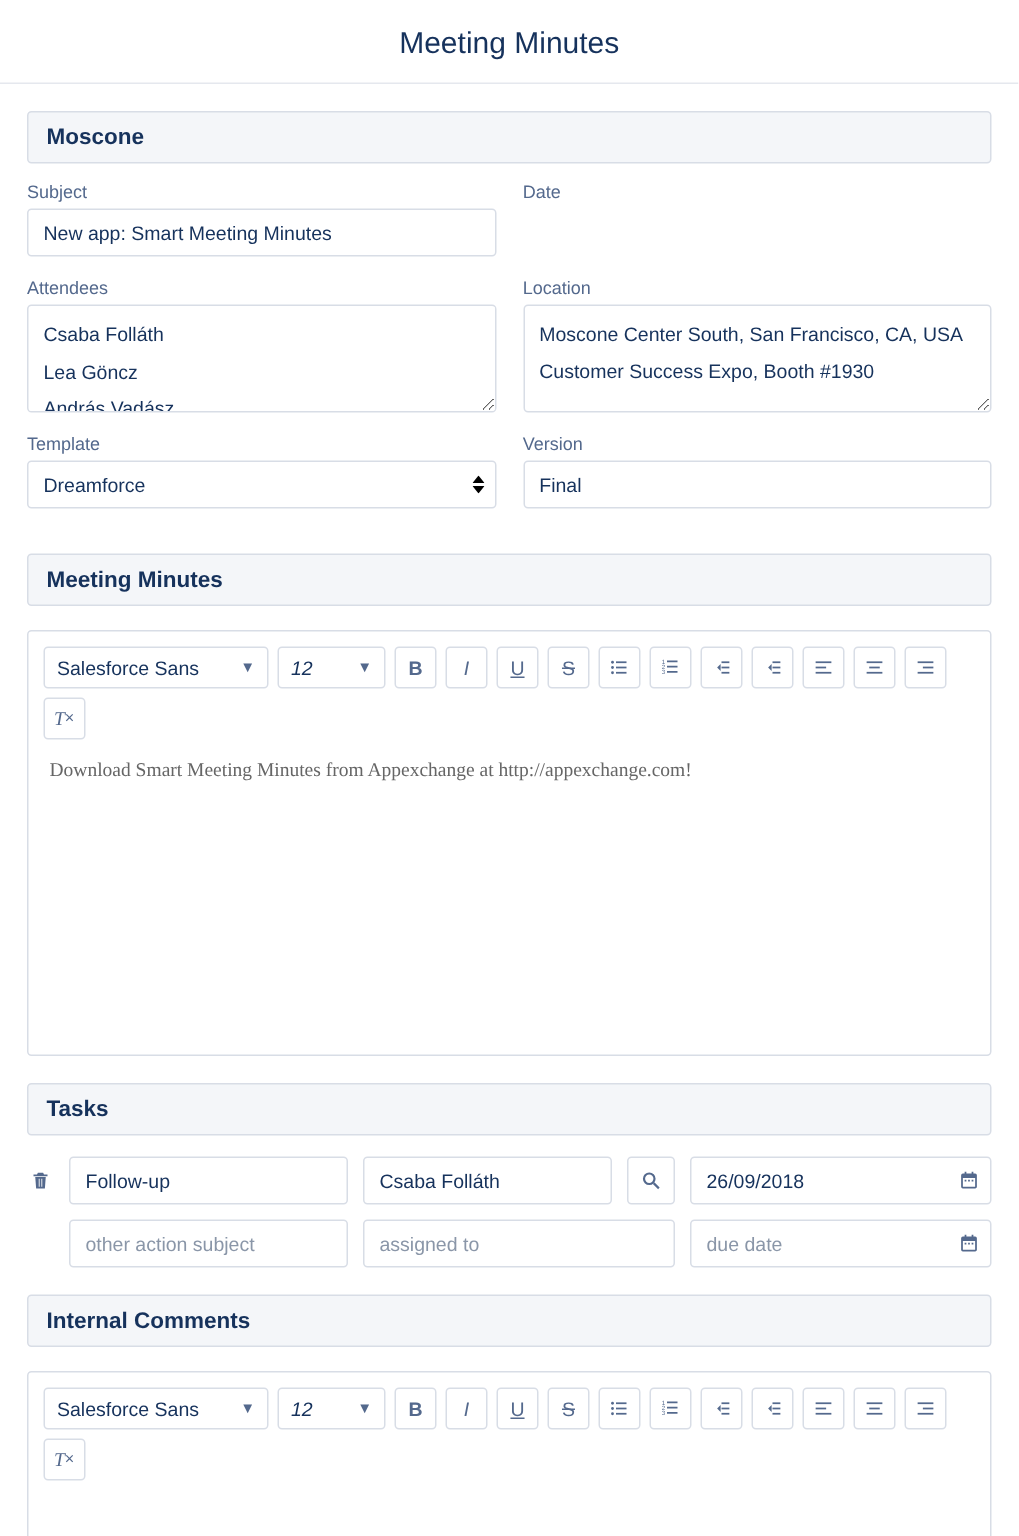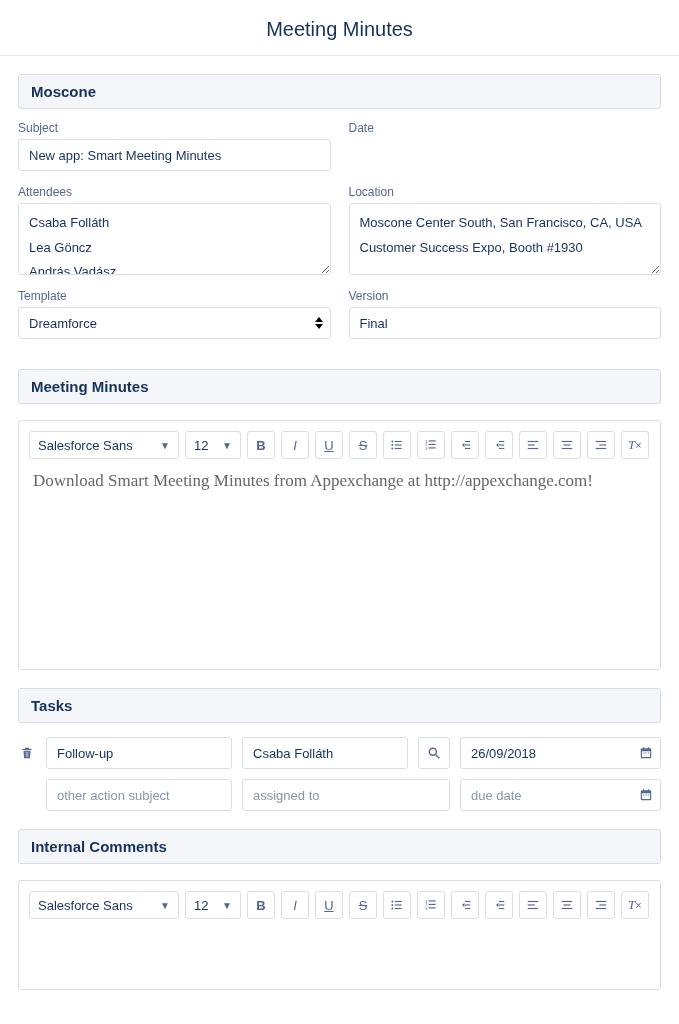--- a/index.html
+++ b/index.html
@@ -55,29 +55,29 @@
   }
   .toolbar { display: flex; gap: 6px; flex-wrap: wrap; }
   .tb-group { display: flex; gap: 6px; }
   .tb-select {
     border: 1px solid #d8dde6; border-radius: 3px; height: 28px;
     display: flex; align-items: center; justify-content: space-between;
     padding: 0 8px; font-size: 13px; color: #16325c; background: #fff;
     cursor: pointer;
   }
   .tb-select.font { width: 150px; }
-  .tb-select.size { width: 56px; }
+  .tb-select.size { width: 72px; font-style: italic; }
   .tb-btn {
     border: 1px solid #d8dde6; border-radius: 3px; width: 28px; height: 28px;
     display: flex; align-items: center; justify-content: center;
     background: #fff; font-size: 13px; color: #54698d; cursor: pointer;
   }
   .tb-btn.clear { width: auto; padding: 0 6px; }
   .editor-body {
-    min-height: 200px; padding: 12px 4px 4px; font-size: 17px;
+    min-height: 200px; padding: 12px 4px 4px; font-size: 13px;
     font-family: Georgia, serif; color: #666;
   }
   .editor-body.short { min-height: 60px; }
   .tasks-body { padding-top: 14px; }
   .task-row { display: flex; gap: 10px; align-items: center; margin-bottom: 10px; }
   .trash-cell { width: 18px; flex: 0 0 18px; display:flex; justify-content:center; color:#54698d; cursor:pointer; }
   .task-subject { flex: 0 0 186px; }
   .task-assigned { flex: 0 0 166px; }
   .lookup-btn {
     flex: 0 0 32px; height: 32px; border: 1px solid #d8dde6; border-radius: 3px;

